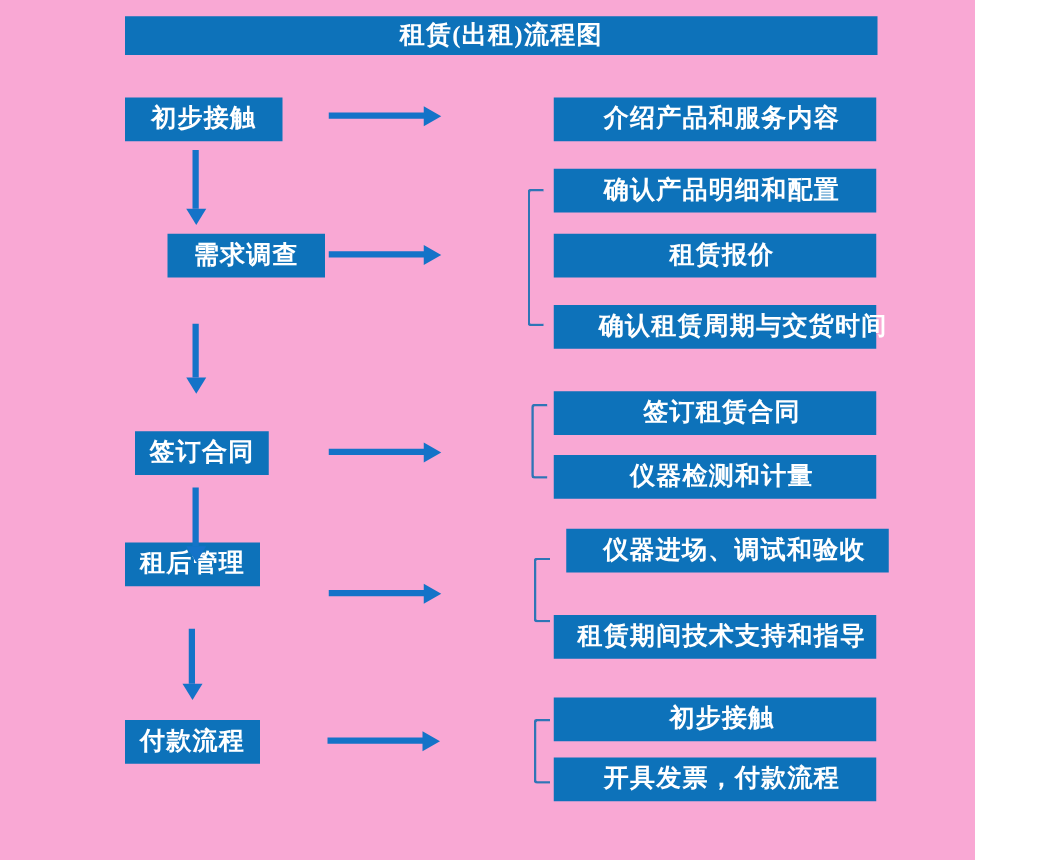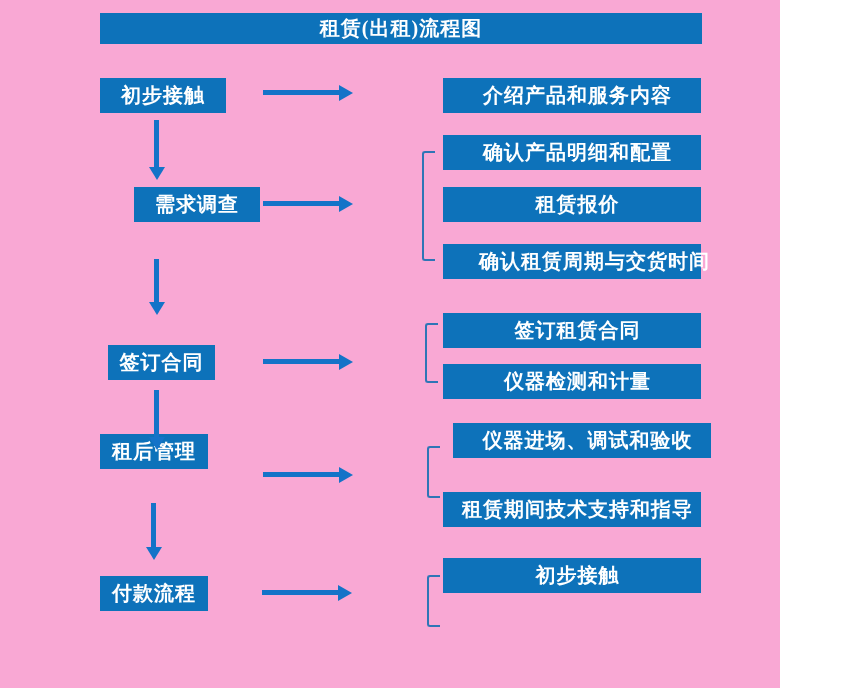--- a/index.html
+++ b/index.html
@@ -72,20 +72,21 @@
 
   <div class="box detail" style="top:78px;">介绍产品和服务内容</div>
   <div class="box detail" style="top:135px;">确认产品明细和配置</div>
   <div class="box detail" style="top:187px;">租赁报价</div>
   <div class="box detail" style="top:244px;padding-left:36px;">确认租赁周期与交货时间</div>
   <div class="box detail" style="top:364px;">仪器检测和计量</div>
   <div class="box detail" style="top:313px;">签订租赁合同</div>
   <div class="box detail" style="top:423px;margin-left:10px;">仪器进场、调试和验收</div>
   <div class="box detail" style="top:492px;">租赁期间技术支持和指导</div>
   <div class="box detail" style="top:558px;">初步接触</div>
+  <div class="box detail" style="top:606px;">开具发票，付款流程</div>
 
   <div class="arrow-right" style="left:263px;top:85px;">
       <span class="shaft"></span>
       <span class="head"></span>
     </div>
   <div class="arrow-right" style="left:263px;top:196px;">
       <span class="shaft"></span>
       <span class="head"></span>
     </div>
   <div class="arrow-right" style="left:263px;top:354px;">

